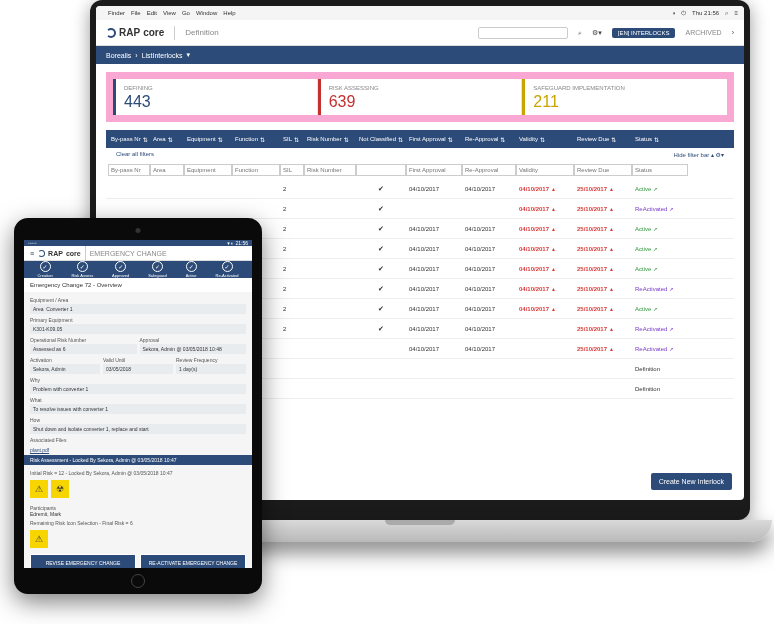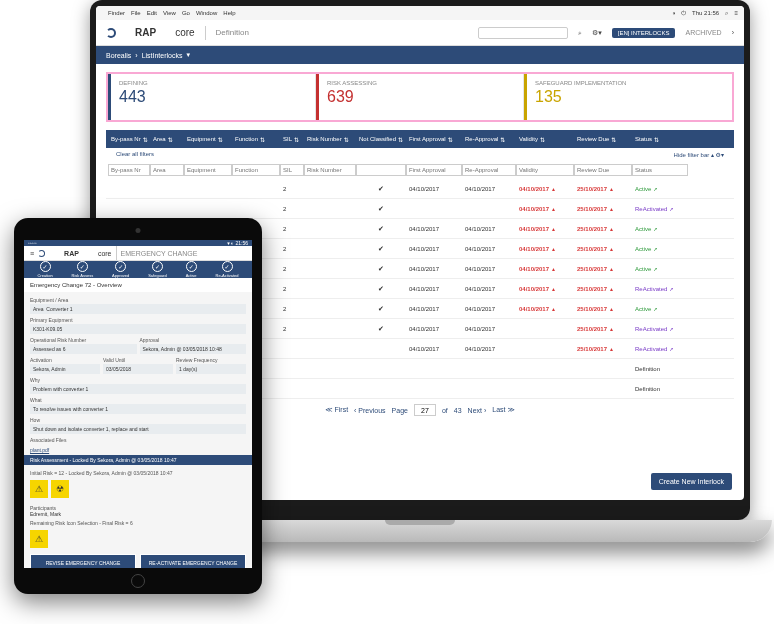--- a/index.html
+++ b/index.html
@@ -10,31 +10,31 @@
   .laptop-bezel { position:absolute; inset:0; border-radius:12px; background:#1b1b1b; padding:6px 6px 0 6px; box-shadow:0 4px 18px rgba(0,0,0,.4); }
   .laptop-screen { background:#fff; width:100%; height:494px; border-radius:4px; overflow:hidden; font-size:8px; color:#333; }
   .laptop-base { position:absolute; left:-22px; right:-22px; bottom:-22px; height:22px; background:linear-gradient(#d9d9d9,#b9b9b9); border-radius:0 0 30px 30px; box-shadow:0 10px 20px rgba(0,0,0,.5);}
   .laptop-base::before{content:"";position:absolute;left:50%;top:0;transform:translateX(-50%);width:70px;height:5px;background:#aaa;border-radius:0 0 6px 6px;}
 
   .menubar { height:14px; background:#f5f5f5; display:flex; align-items:center; padding:0 6px; font-size:6px; color:#333; gap:6px;}
   .menubar .apple{font-weight:bold;}
   .menubar .right{margin-left:auto;display:flex;gap:6px;align-items:center;}
 
   .app-hdr { height:26px; background:#fff; border-bottom:1px solid #ddd; display:flex; align-items:center; padding:0 10px; gap:10px;}
-  .logo { display:flex; align-items:center; gap:19px; font-weight:bold; font-size:10px;}
+  .logo { display:flex; align-items:center; gap:3px; font-weight:bold; font-size:10px;}
   .logo .sw{width:10px;height:10px;border:2px solid #2d4b78;border-radius:50%;border-left-color:transparent;}
-  .logo span.core{font-weight:400;}
+  .logo span.core{font-weight:700;}
   .vbar{width:1px;height:14px;background:#ccc;}
   .hdr-r{margin-left:auto;display:flex;gap:10px;align-items:center;font-size:7px;color:#444;}
   .search{width:90px;height:12px;border:1px solid #ccc;border-radius:2px;}
   .pill{background:#2d4b78;color:#fff;padding:2px 6px;border-radius:2px;font-size:6px;}
 
   .bc{height:18px;background:#2d4b78;color:#fff;display:flex;align-items:center;padding:0 10px;font-size:7px;gap:4px;}
 
-  .stats{display:flex;gap:0;height:50px;margin:8px 10px;border:2px solid #f9a8d4;}
+  .stats{display:flex;gap:0;height:50px;margin:8px 10px;border:7px solid #f9a8d4;}
   .stat{flex:1;border-left:3px solid;padding:6px 8px;position:relative;}
   .stat+.stat{box-shadow:-1px 0 0 #e5e5e5;}
   .stat .lbl{font-size:6px;color:#888;text-transform:uppercase;}
   .stat .num{font-size:16px;margin-top:2px;}
 
   .colhdr{background:#2d4b78;color:#fff;display:flex;font-size:6px;height:18px;align-items:center;padding:0 2px;}
   .colhdr>div{display:flex;align-items:center;gap:2px;padding:0 3px;}
   .clearf{display:flex;justify-content:space-between;font-size:6px;color:#2d4b78;padding:3px 10px;}
   .frow{display:flex;padding:0 2px;gap:0;height:18px;align-items:center;}
   .frow input{height:12px;border:1px solid #ccc;font-size:6px;padding:0 2px;width:100%;}
@@ -133,21 +133,21 @@
         <div class="stat" style="border-color:#2d4b78;">
             <div class="lbl">DEFINING</div>
             <div class="num" style="color:#2d4b78;">443</div>
           </div>
         <div class="stat" style="border-color:#c43030;">
             <div class="lbl">RISK ASSESSING</div>
             <div class="num" style="color:#c43030;">639</div>
           </div>
         <div class="stat" style="border-color:#c9a400;">
             <div class="lbl">SAFEGUARD IMPLEMENTATION</div>
-            <div class="num" style="color:#c9a400;">135</div>
+            <div class="num" style="color:#c9a400;">211</div>
           </div>
       </div>
 
       <div class="colhdr" style="margin:0 10px;">
         <div class="c-bp"><span>By-pass Nr</span> ⇅</div>
         <div class="c-area"><span>Area</span> ⇅</div>
         <div class="c-eq"><span>Equipment</span> ⇅</div>
         <div class="c-fn"><span>Function</span> ⇅</div>
         <div class="c-sil"><span>SIL</span> ⇅</div>
         <div class="c-rn"><span>Risk Number</span> ⇅</div>
@@ -329,30 +329,20 @@
             <div class="c-rn"></div>
             <div class="c-nc chk"></div>
             <div class="c-fa"></div>
             <div class="c-ra"></div>
             <div class="c-va red "></div>
             <div class="c-rd red "></div>
             <div class="c-st  ">Definition</div>
           </div>
         </div>
 
-      <div class="pager">
-        <span>≪ First</span>
-        <span>‹ Previous</span>
-        <span>Page</span>
-        <input style="width: 22px; height: 12px; font-size: 7px; text-align: center; border: 1px solid rgb(204, 204, 204);" value="27">
-        <span>of</span>
-        <span>43</span>
-        <span>Next ›</span>
-        <span>Last ≫</span>
-      </div>
 
       <div class="createbtn">Create New Interlock</div>
     </div>
   </div>
   <div class="laptop-base"></div>
 </div>
 
 <div class="tablet">
   <div class="tab-cam"></div>
   <div class="tab-scr" style="display:flex;flex-direction:column;">

